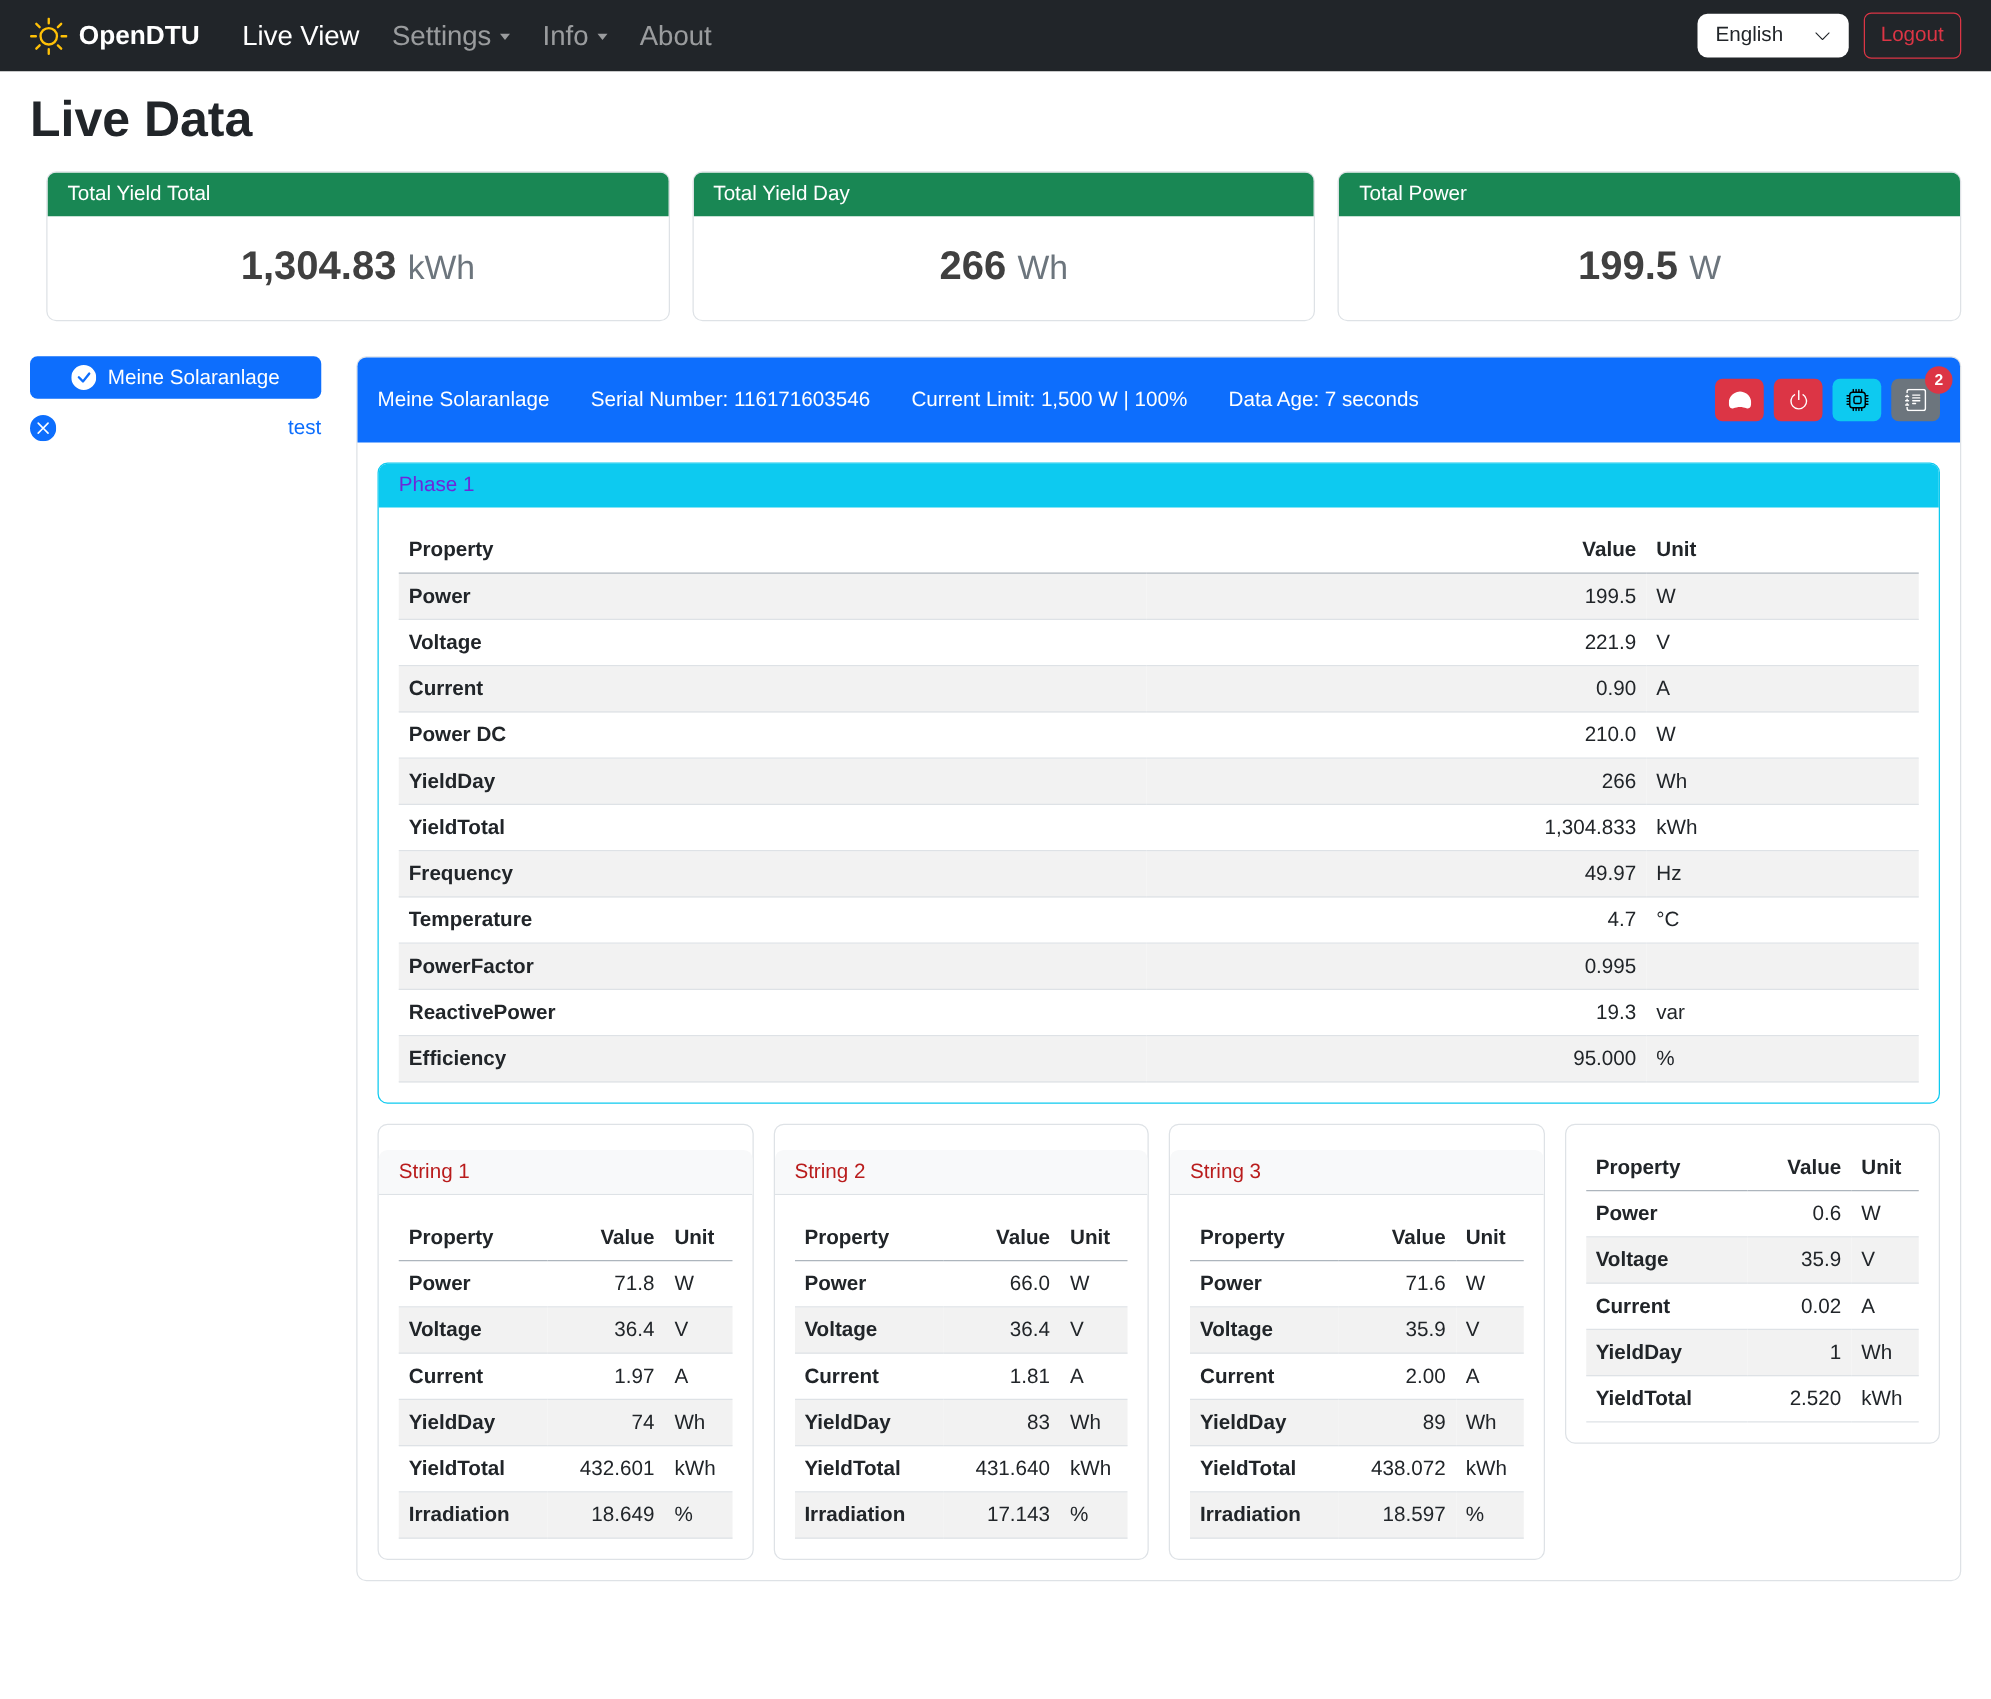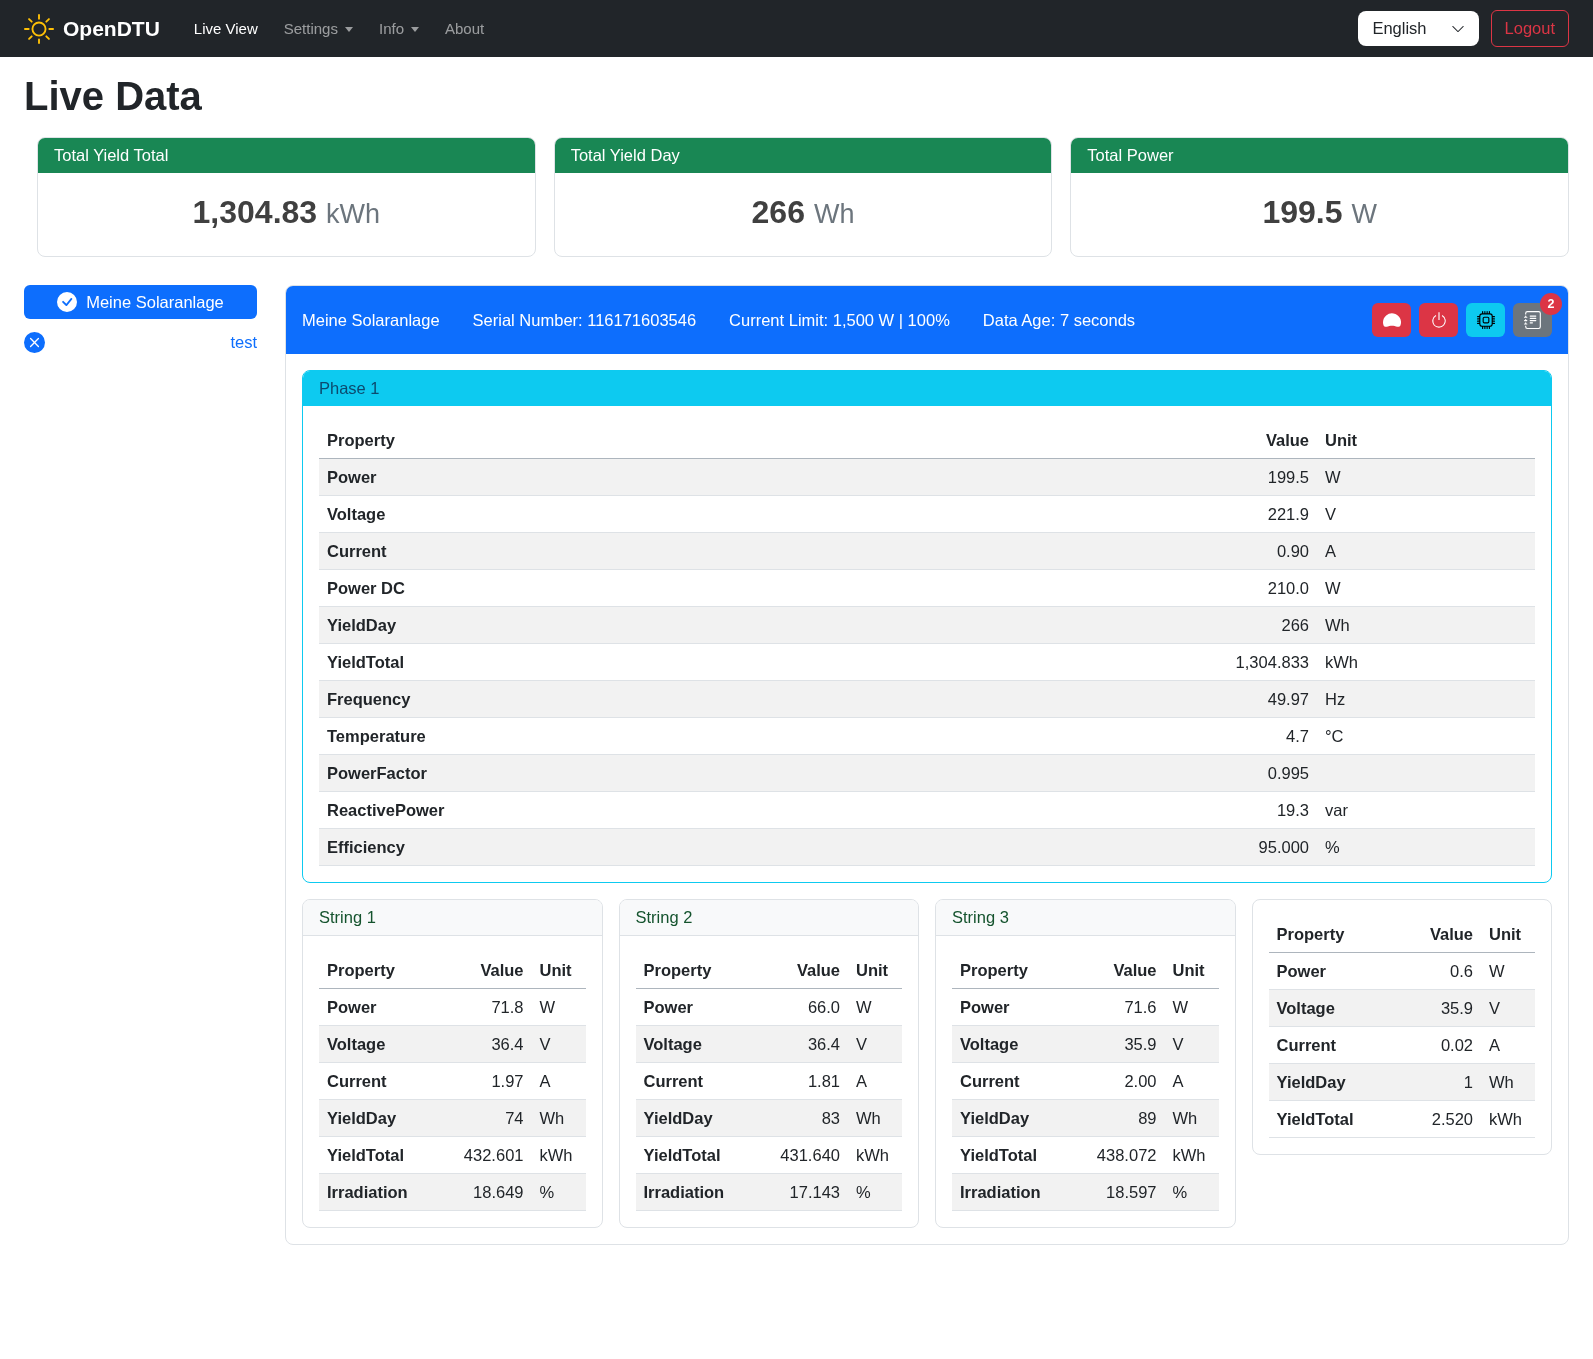--- a/index.html
+++ b/index.html
@@ -4,21 +4,21 @@
 <style>
   * { box-sizing: border-box; }
   html,body { margin:0; padding:0; background:#fff; }
   body { font-family:"Liberation Sans", sans-serif; color:#212529; width:1593px; }
 
   
   .navbar { display:flex; align-items:center; background:#212529; height:57px; padding:16px 24px; }
   .brand { display:flex; align-items:center; gap:9px; color:#fff; font-size:21px; font-weight:600; margin-right:26px; cursor:pointer; }
   .brand svg { width:30px; height:30px; color:#ffc107; }
   .nav-links { display:flex; align-items:center; gap:10px; }
-  .nav-link { color:rgba(255,255,255,.55); font-size:15px; padding:8px 8px; display:flex; align-items:center; gap:7px; cursor:pointer; }
+  .nav-link { color:rgba(255,255,255,.55); font-size:22px; padding:8px 8px; display:flex; align-items:center; gap:7px; cursor:pointer; }
   .nav-link.active { color:#fff; font-weight:500; }
   .caret { width:0; height:0; border-left:4.5px solid transparent; border-right:4.5px solid transparent; border-top:5px solid currentColor; display:inline-block; margin-top:2px; }
   .nav-right { margin-left:auto; display:flex; align-items:center; gap:12px; }
   .lang-btn { background:#fff; border:none; border-radius:8px; padding:8px 14px; display:flex; align-items:center; gap:24px; font-size:16.5px; color:#212529; cursor:pointer; font-family:inherit; }
   .lang-btn svg { width:14px; height:14px; }
   .logout-btn { background:transparent; border:1px solid #dc3545; color:#dc3545; border-radius:6px; padding:8px 13px; font-size:16.5px; cursor:pointer; font-family:inherit; }
 
   
   .container { padding:0 24px; }
   h1.page-title { font-size:40px; font-weight:700; margin:17px 0 18px; }
@@ -57,27 +57,27 @@
   thead th { border-bottom:1px solid #adb5bd; font-weight:700; }
   tbody th { font-weight:700; }
   td.val, th.val { text-align:right; }
   .phase-table td.unit, .phase-table th.unit { width:218px; }
   .string-table td.unit, .string-table th.unit { width:54px; }
   .phase-table tbody tr:nth-child(odd) { background:#f2f2f2; }
   .string-table tbody tr:nth-child(even) { background:#f2f2f2; }
 
   
   .phase-panel { border:1px solid #0dcaf0; border-radius:8px; }
-  .phase-header { background:#0dcaf0; color:#0c4a6e; padding:8px 16px; font-size:16.5px; border-radius:7px 7px 0 0; }
+  .phase-header { background:#0dcaf0; color:#6d28d9; padding:8px 16px; font-size:16.5px; border-radius:7px 7px 0 0; }
   .phase-body { padding:16px 16px 0; }
 
   
   .strings-row { display:flex; gap:16px; margin-top:16px; align-items:flex-start; }
   .string-card { flex:1; border:1px solid #dee2e6; border-radius:8px; background:#fff; }
-  .string-header { background:#f8f9fa; border-bottom:1px solid #dee2e6; padding:8px 16px; font-size:16.5px; border-radius:7px 7px 0 0; color:#14532d; }
+  .string-header { background:#f8f9fa; border-bottom:1px solid #dee2e6; padding:8px 16px; font-size:16.5px; border-radius:7px 7px 0 0; color:#b91c1c;margin-top:20px; }
   .string-body { padding:16px 16px 0; }
 </style>
 </head>
 <body>
 
 <nav class="navbar">
   <div class="brand">
     <span style="display:flex;">
       <svg viewBox="0 0 16 16" fill="currentColor">
           <path d="M8 11a3 3 0 1 1 0-6 3 3 0 0 1 0 6zm0 1a4 4 0 1 0 0-8 4 4 0 0 0 0 8zM8 0a.5.5 0 0 1 .5.5v2a.5.5 0 0 1-1 0v-2A.5.5 0 0 1 8 0zm0 13a.5.5 0 0 1 .5.5v2a.5.5 0 0 1-1 0v-2A.5.5 0 0 1 8 13zm8-5a.5.5 0 0 1-.5.5h-2a.5.5 0 0 1 0-1h2a.5.5 0 0 1 .5.5zM3 8a.5.5 0 0 1-.5.5h-2a.5.5 0 0 1 0-1h2A.5.5 0 0 1 3 8zm10.657-5.657a.5.5 0 0 1 0 .707l-1.414 1.415a.5.5 0 1 1-.707-.708l1.414-1.414a.5.5 0 0 1 .707 0zm-9.193 9.193a.5.5 0 0 1 0 .707L3.05 13.657a.5.5 0 0 1-.707-.707l1.414-1.414a.5.5 0 0 1 .707 0zm9.193 2.121a.5.5 0 0 1-.707 0l-1.414-1.414a.5.5 0 0 1 .707-.707l1.414 1.414a.5.5 0 0 1 0 .707zM4.464 4.465a.5.5 0 0 1-.707 0L2.343 3.05a.5.5 0 1 1 .707-.707l1.414 1.414a.5.5 0 0 1 0 .708z"></path>

